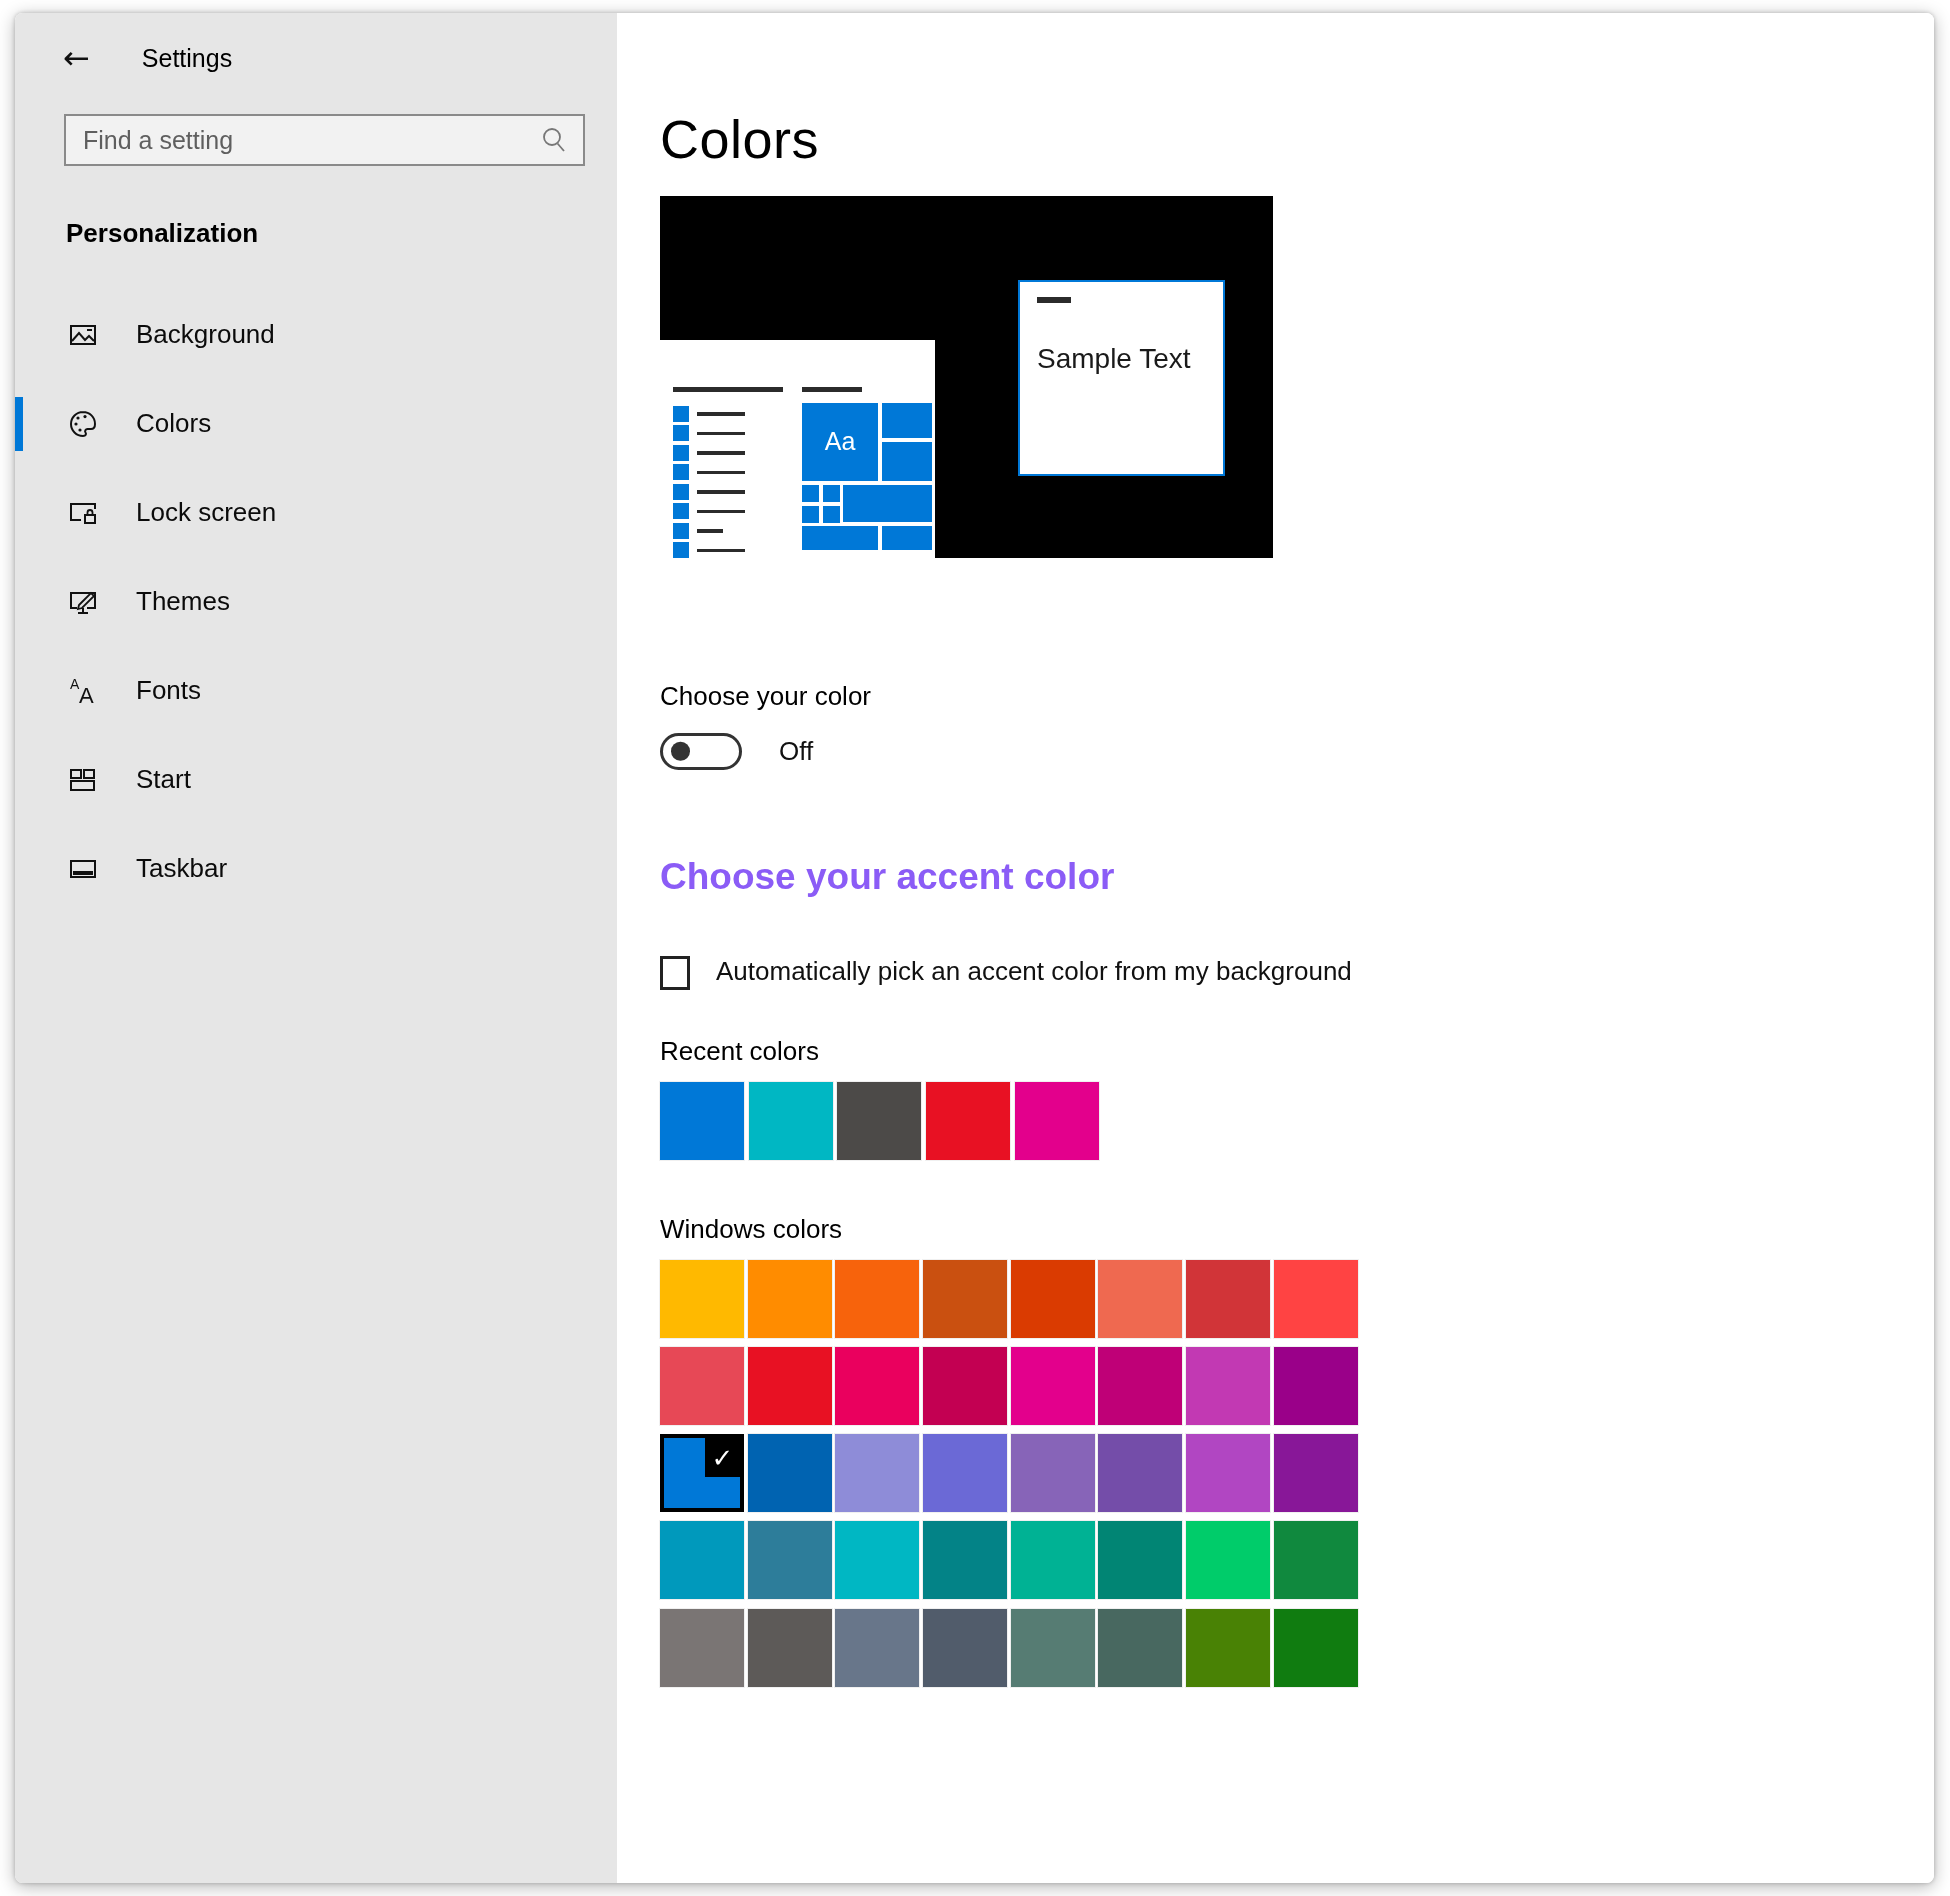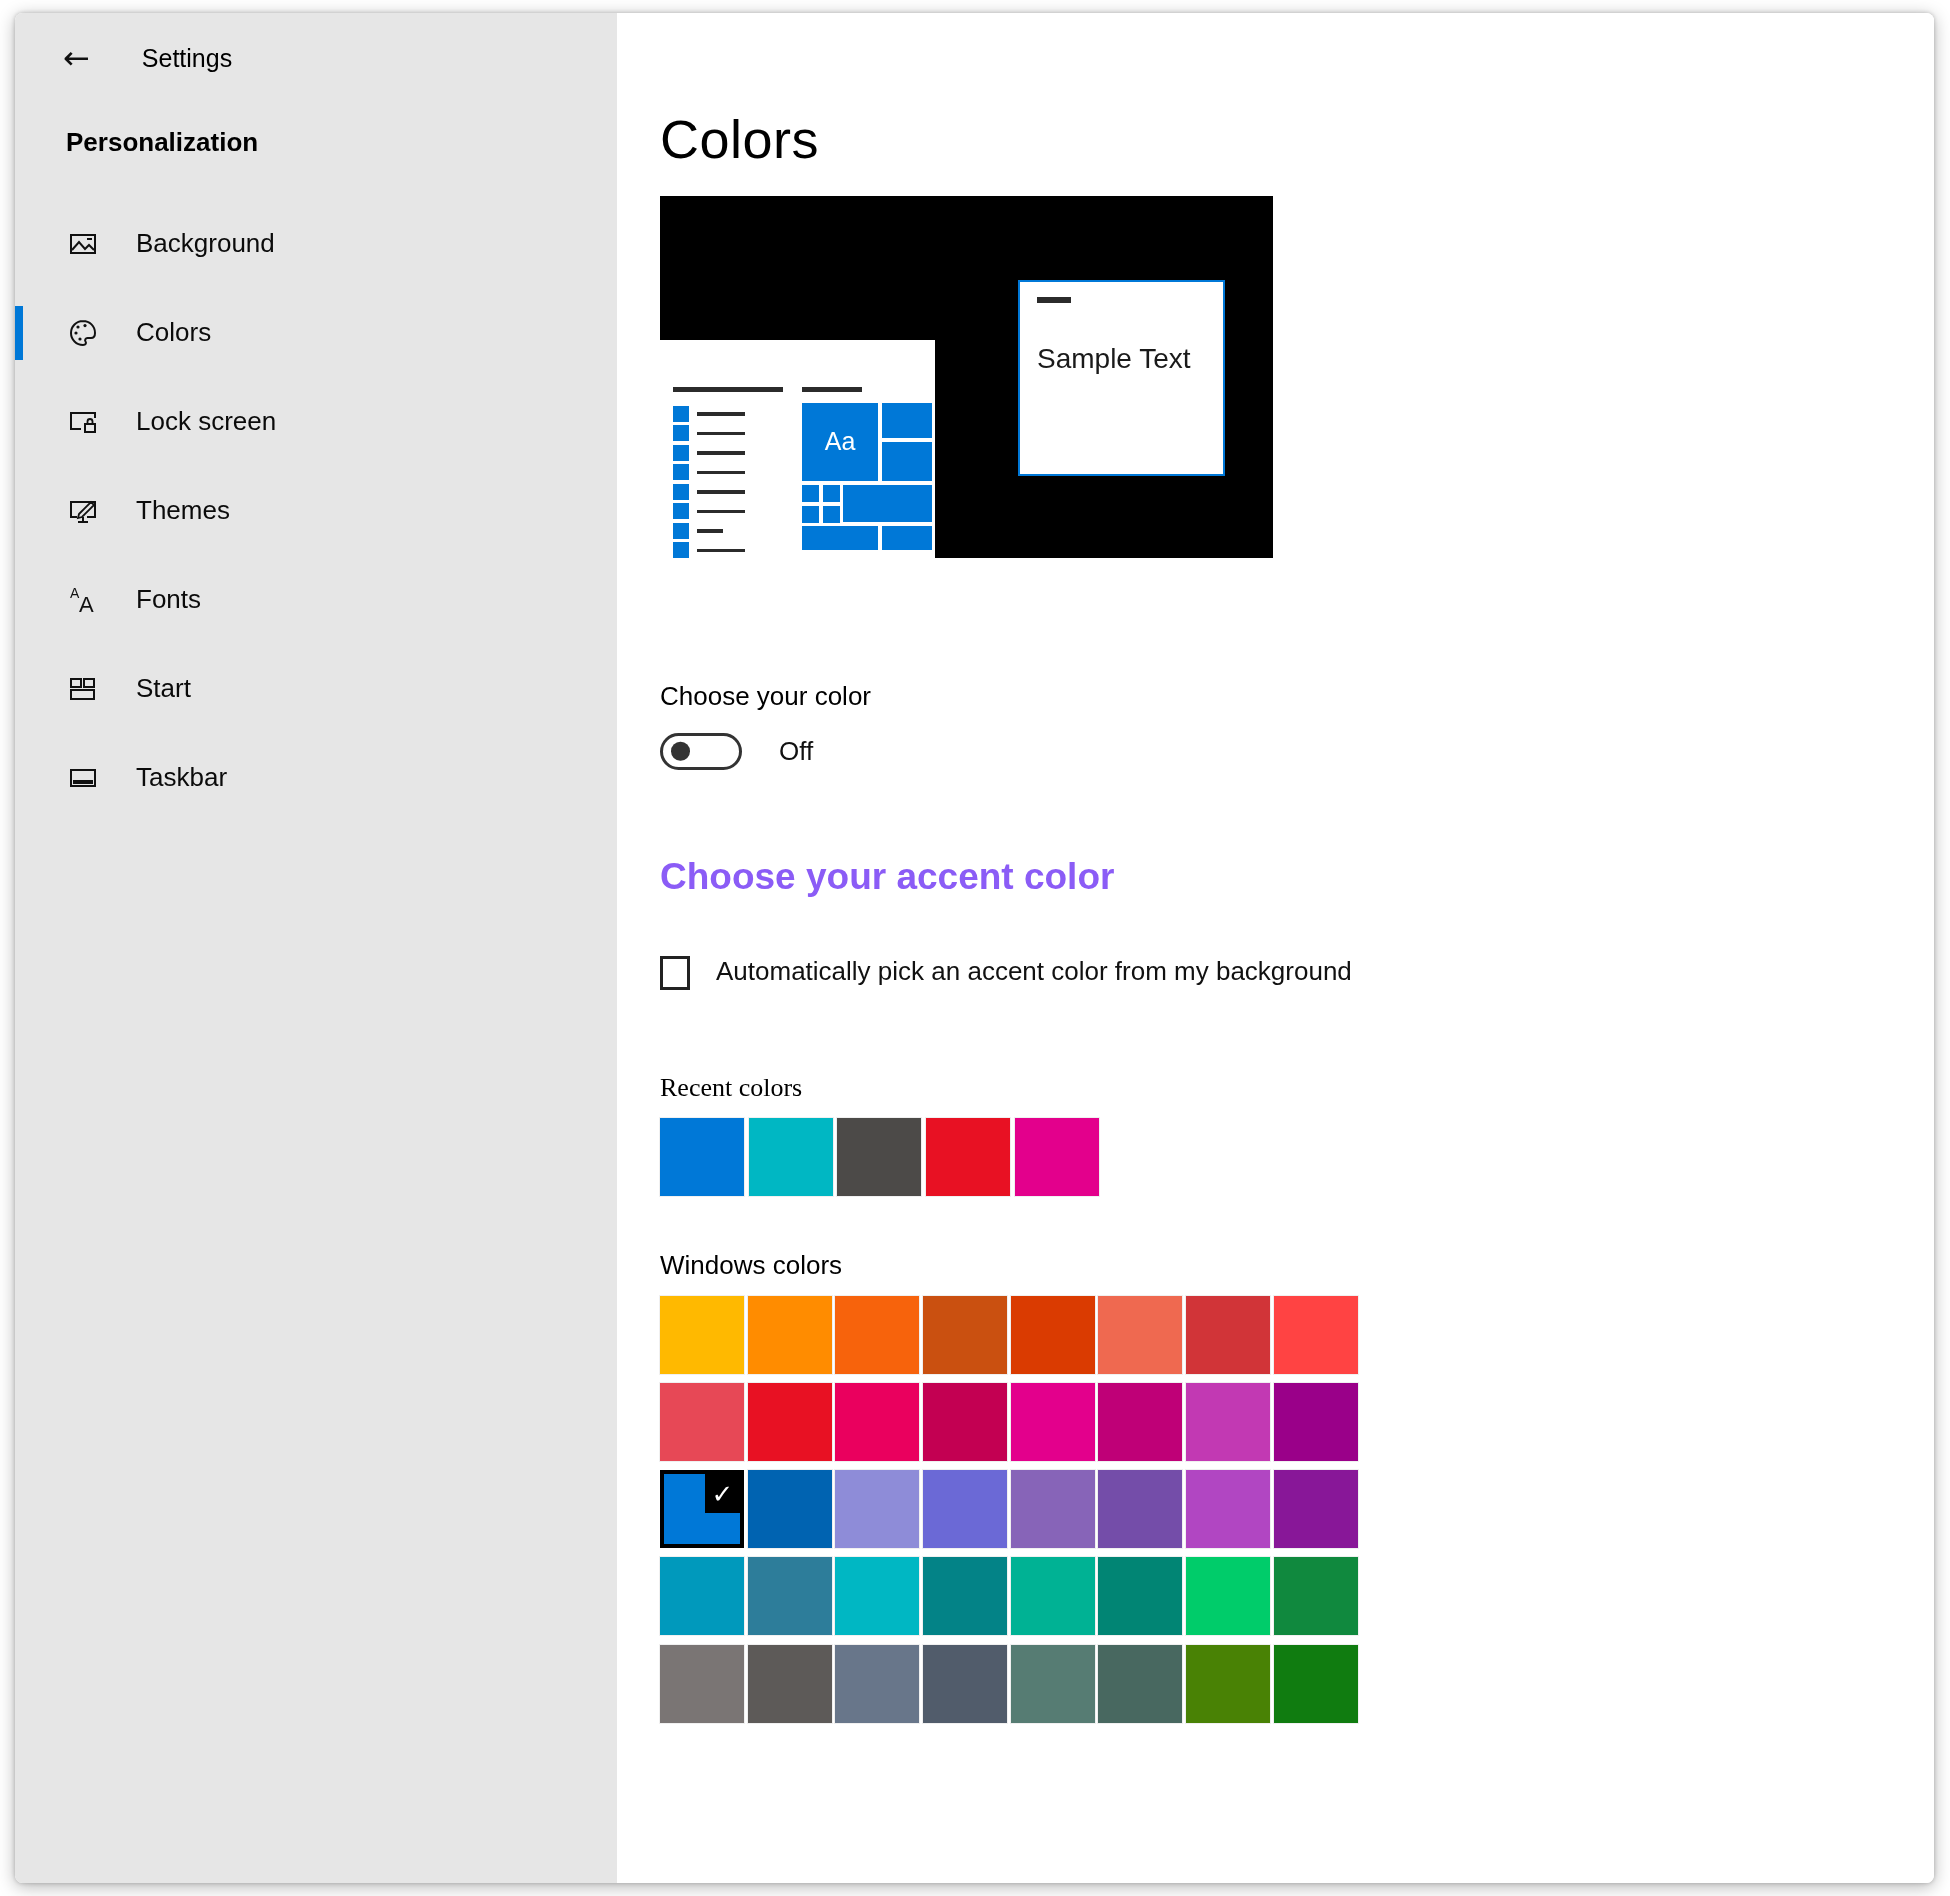--- a/index.html
+++ b/index.html
@@ -97,21 +97,21 @@
   .toggle-knob { position: absolute; left: 8.4px; top: 50%; transform: translateY(-50%);
     width: 18.6px; height: 18.6px; border-radius: 50%; background: #333; }
   .toggle-state { font-size: 26px; margin-left: 37px; }
 
   .accent-heading { margin-top: 86px; font-size: 37px; font-weight: 700; color: #8b5cf6; }
 
   .checkbox-row { margin-top: 58px; display: flex; align-items: flex-start; }
   .checkbox { width: 30px; height: 34px; border: 3.7px solid #222; background: #fff; flex: 0 0 30px; }
   .checkbox-label { font-size: 26px; margin-left: 26px; }
 
-  .label-recent { margin-top: 83px; font-family: Liberation Serif, serif; }
+  .label-recent { margin-top: 46px; }
   .recent-row { margin-top: 15px; display: flex; gap: 4.7px; }
 
   .label-windows { margin-top: 54px; }
   .windows-grid { margin-top: 15px; display: grid; grid-template-columns: repeat(8, 84px); column-gap: 3.7px; row-gap: 9.3px; width: 697px; }
 
   .swatch { width: 84px; height: 78px; position: relative; outline: 0.9px solid rgba(0,0,0,0.06); }
   .swatch.selected { border: 4.7px solid #000; outline: none; }
   .check-corner {
     position: absolute; top: 0; right: 0; width: 35px; height: 39px; background: #000;
     color: #fff; font-size: 26px; display: flex; align-items: center; justify-content: center;
@@ -124,20 +124,27 @@
 <div class="window">
 
   <div class="sidebar">
 
     <div class="titlebar">
       <span class="back-arrow">←</span>
       <span class="titlebar-label">Settings</span>
     </div>
 
 
+    <div class="search-box">
+      <input type="text" placeholder="Find a setting" style="">
+      <svg class="search-glyph" viewBox="0 0 32 32">
+        <circle cx="14" cy="13" r="8" fill="none" stroke="#777" stroke-width="1.8"></circle>
+        <line x1="19.5" y1="19.5" x2="26" y2="27" stroke="#777" stroke-width="1.8"></line>
+      </svg>
+    </div>
 
     <div class="section-header">Personalization</div>
 
     <div class="nav-list">
 
       <div class="nav-item">
         <svg class="nav-icon" viewBox="0 0 32 32">
           <rect x="4" y="7" width="24" height="18" fill="none" stroke="#111" stroke-width="2"></rect>
           <path d="M5 22 L12 14 L18 21 L22 17 L27 22" fill="none" stroke="#111" stroke-width="2"></path>
           <line x1="20" y1="11" x2="25" y2="11" stroke="#111" stroke-width="2"></line>

